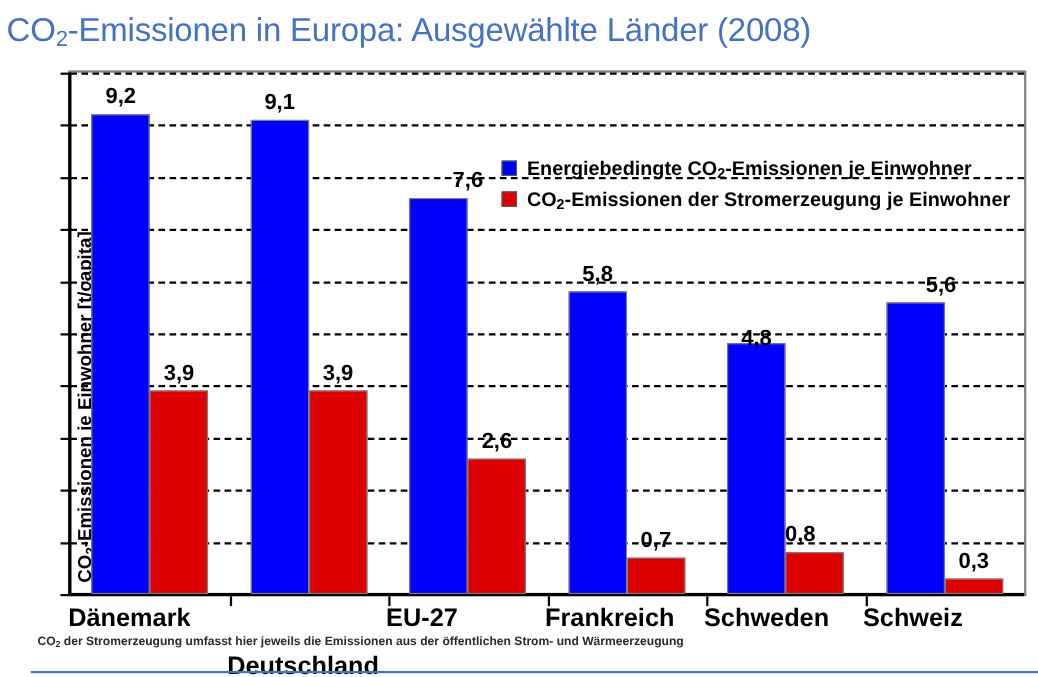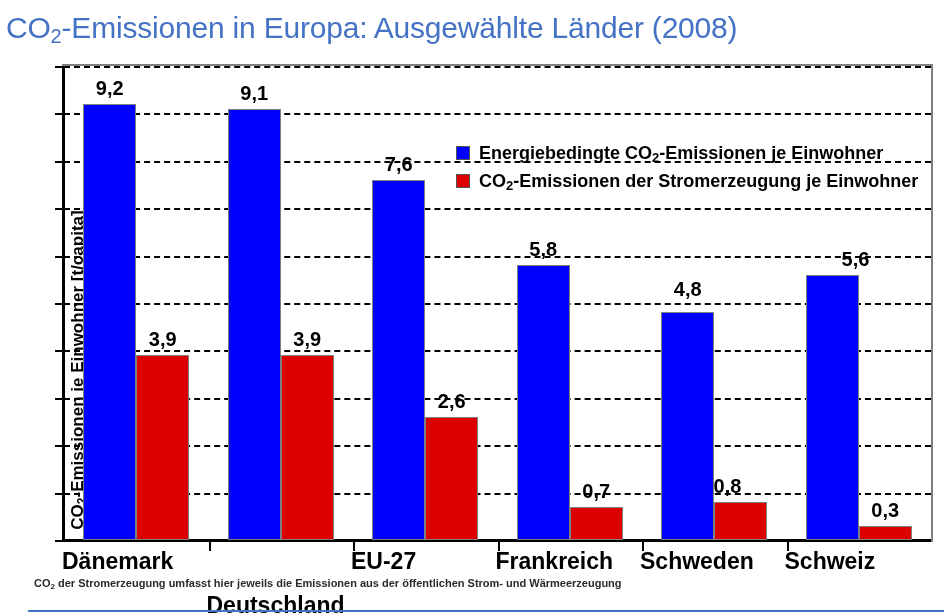--- a/index.html
+++ b/index.html
@@ -248,31 +248,31 @@
         <div class="bar-label" style="left: 5.25px; width: 81px; bottom: 442.08px;">9,2</div>
         <div class="bar red" style="left: 72.25px; width: 53px; height: 184.86px;"></div>
         <div class="bar-label" style="left: 58.25px; width: 81px; bottom: 190.86px;">3,9</div>
         <div class="x-tick-mark" style="left: 144.5px;"></div>
         <div class="bar blue" style="left: 163.75px; width: 53px; height: 431.34px;"></div>
         <div class="bar-label" style="left: 149.75px; width: 81px; bottom: 437.34px;">9,1</div>
         <div class="bar red" style="left: 216.75px; width: 53px; height: 184.86px;"></div>
         <div class="bar-label" style="left: 202.75px; width: 81px; bottom: 190.86px;">3,9</div>
         <div class="x-tick-mark" style="left: 289px;"></div>
         <div class="bar blue" style="left: 308.25px; width: 53px; height: 360.24px;"></div>
-        <div class="bar-label" style="left: 294.25px; width: 81px; bottom: 366.24px;">7,6</div>
+        <div class="bar-label" style="left: 294.25px; width: 81px; bottom: 366.24px; text-align: right;">7,6</div>
         <div class="bar red" style="left: 361.25px; width: 53px; height: 123.24px;"></div>
         <div class="bar-label" style="left: 347.25px; width: 81px; bottom: 129.24px;">2,6</div>
         <div class="x-tick-mark" style="left: 433.5px;"></div>
         <div class="bar blue" style="left: 452.75px; width: 53px; height: 274.92px;"></div>
         <div class="bar-label" style="left: 438.75px; width: 81px; bottom: 280.92px;">5,8</div>
         <div class="bar red" style="left: 505.75px; width: 53px; height: 33.18px;"></div>
         <div class="bar-label" style="left: 491.75px; width: 81px; bottom: 39.18px;">0,7</div>
         <div class="x-tick-mark" style="left: 578px;"></div>
         <div class="bar blue" style="left: 597.25px; width: 53px; height: 227.52px;"></div>
-        <div class="bar-label" style="left: 583.25px; width: 81px; bottom: 241px;">4,8</div>
+        <div class="bar-label" style="left: 583.25px; width: 81px; bottom: 222px;">4,8</div>
         <div class="bar red" style="left: 650.25px; width: 53px; height: 37.92px;"></div>
         <div class="bar-label" style="left: 623px; width: 81px; bottom: 43.92px;">0,8</div>
         <div class="x-tick-mark" style="left: 722.5px;"></div>
         <div class="bar blue" style="left: 741.75px; width: 53px; height: 265.44px;"></div>
         <div class="bar-label" style="left: 751px; width: 81px; bottom: 271.44px;">5,6</div>
         <div class="bar red" style="left: 794.75px; width: 53px; height: 14.22px;"></div>
         <div class="bar-label" style="left: 780.75px; width: 81px; bottom: 20.22px; margin-top: 40px;">0,3</div>
       </div>
   </div>
 

